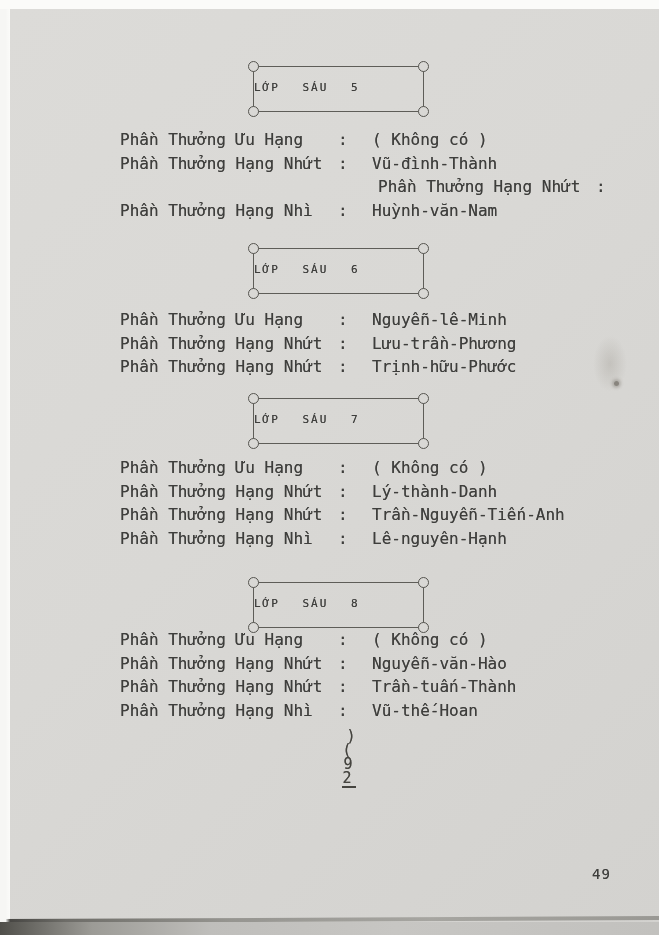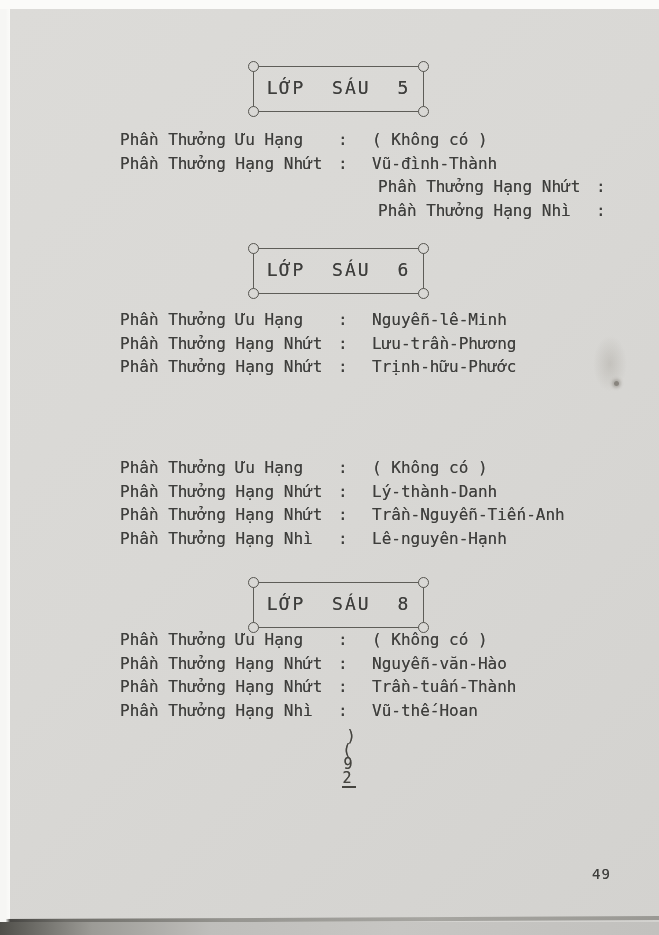--- a/index.html
+++ b/index.html
@@ -44,22 +44,22 @@
   .edge-top{
     position:absolute;left:0;top:0;width:659px;height:9px;background:#fbfbf9;
   }
 
   
   .class-box{
     position:absolute;left:253px;width:169px;height:44px;
     border:1.6px solid #5e5d58;
   }
   .class-box .box-title{
-    display:block;text-align:center;line-height:42px;
-    font-size:18px;letter-spacing:2px;word-spacing:14px;
+    display:block;line-height:42px;
+    font-size:11px;letter-spacing:2px;word-spacing:14px;
     text-shadow:0 0 0.6px rgba(62,62,60,0.75);
   }
   .corner{
     position:absolute;width:9px;height:9px;border-radius:50%;
     border:1.5px solid #55544f;background:#d9d8d5;
   }
   .corner.tl{left:-6px;top:-6px}
   .corner.tr{right:-6px;top:-6px}
   .corner.bl{left:-6px;bottom:-6px}
   .corner.br{right:-6px;bottom:-6px}
@@ -117,20 +117,21 @@
       <span class="sep">:</span>
       <span class="val">Vũ-đình-Thành</span>
     </div>
     <div class="row">
       <span class="lbl">Phần Thưởng Hạng Nhứt</span>
       <span class="sep">:</span>
     </div>
     <div class="row">
       <span class="lbl">Phần Thưởng Hạng Nhì</span>
       <span class="sep">:</span>
+      <span class="val">Huỳnh-văn-Nam</span>
     </div>
   </div>
 
   <div class="class-box b2">
     <span class="corner tl"></span>
     <span class="corner tr"></span>
     <span class="corner bl"></span>
     <span class="corner br"></span>
     <span class="box-title">LỚP SÁU 6</span>
   </div>
@@ -145,20 +146,27 @@
       <span class="sep">:</span>
       <span class="val">Lưu-trần-Phương</span>
     </div>
     <div class="row">
       <span class="lbl">Phần Thưởng Hạng Nhứt</span>
       <span class="sep">:</span>
       <span class="val">Trịnh-hữu-Phước</span>
     </div>
   </div>
 
+  <div class="class-box b3">
+    <span class="corner tl"></span>
+    <span class="corner tr"></span>
+    <span class="corner bl"></span>
+    <span class="corner br"></span>
+    <span class="box-title">LỚP SÁU 7</span>
+  </div>
   <div class="rows s3">
     <div class="row">
       <span class="lbl">Phần Thưởng Ưu Hạng</span>
       <span class="sep">:</span>
       <span class="val">( Không có )</span>
     </div>
     <div class="row">
       <span class="lbl">Phần Thưởng Hạng Nhứt</span>
       <span class="sep">:</span>
       <span class="val">Lý-thành-Danh</span>

